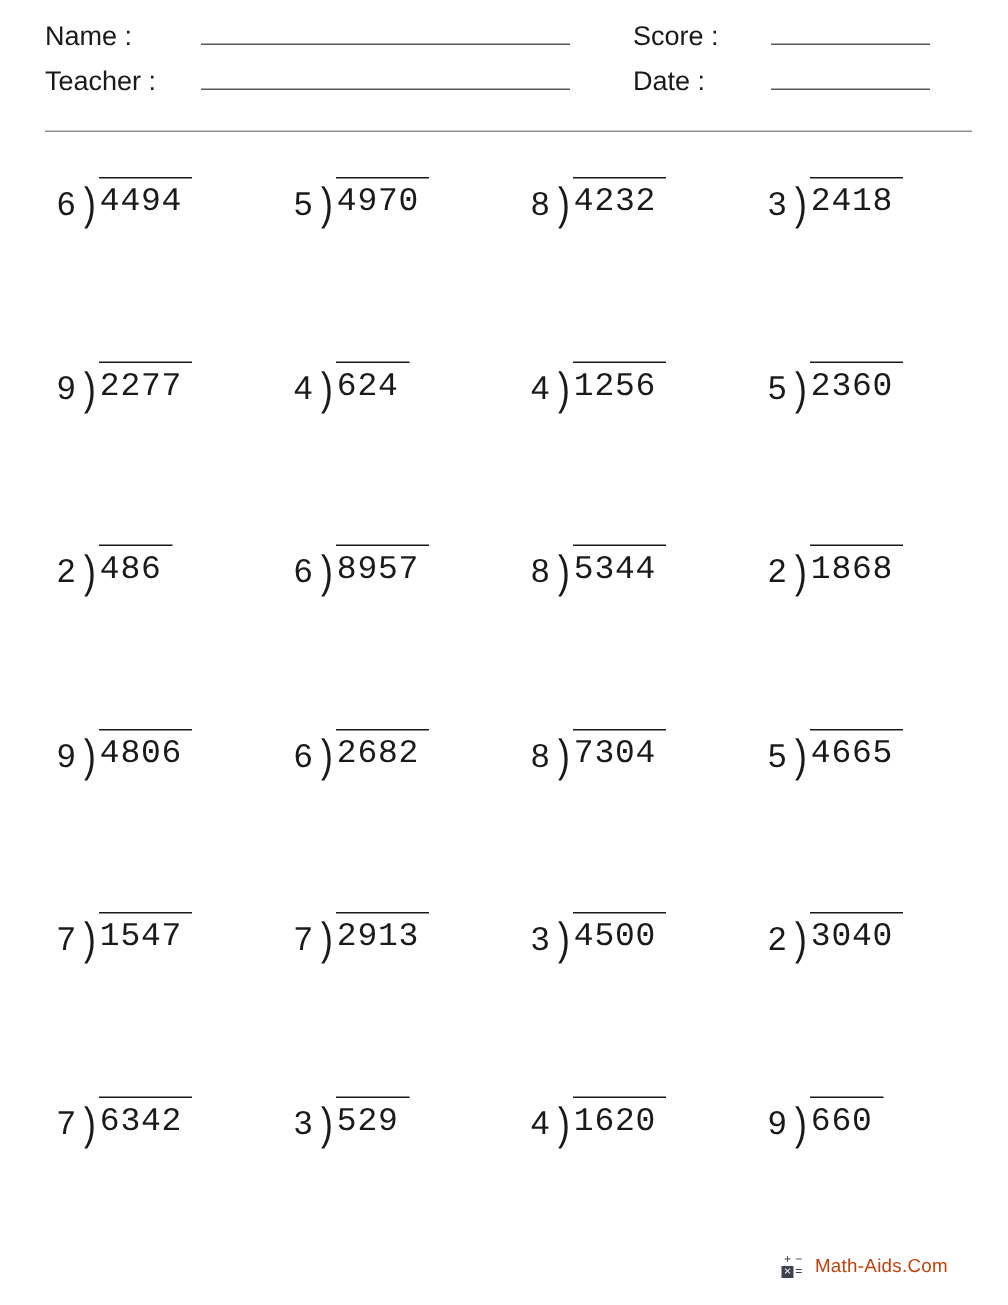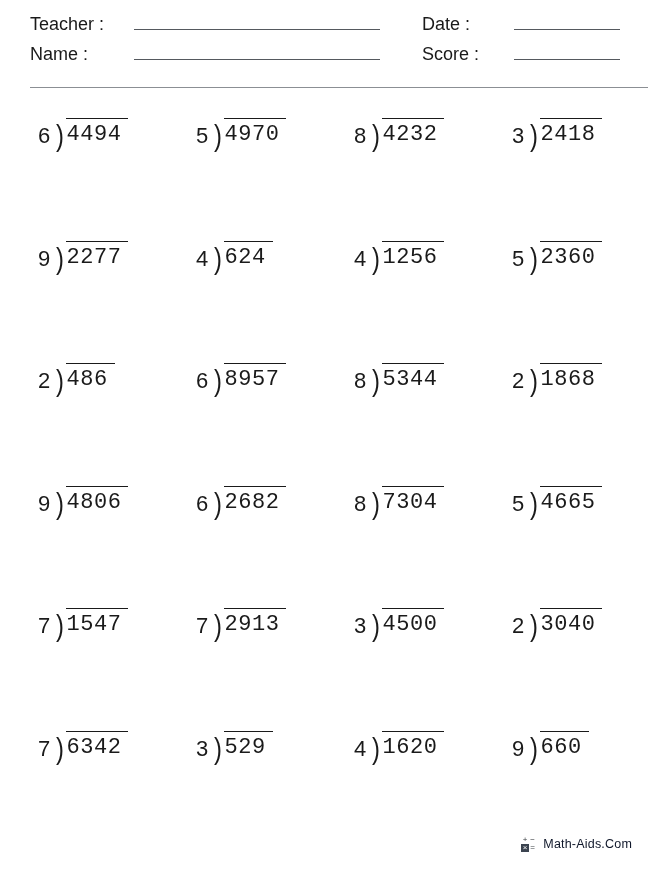--- a/index.html
+++ b/index.html
@@ -121,47 +121,47 @@
     display: flex;
     align-items: center;
     justify-content: center;
   }
   .logo-cell.dark {
     background: #3c4450;
     color: #ffffff;
   }
   .footer-text {
     font-size: 12.5px;
-    color: #0f172a;
+    color: #c2410c;
     letter-spacing: 0.2px;
   }
 </style>
 </head>
 <body>
 
 <div class="header">
+
+  <div class="hrow">
+    <div class="left-group">
+      <span class="hlabel name">Name :</span>
+      <span class="blank long"></span>
+    </div>
+    <div class="right-group">
+      <span class="hlabel score">Score :</span>
+      <span class="blank short"></span>
+    </div>
+  </div>
 
   <div class="hrow">
     <div class="left-group">
       <span class="hlabel teacher">Teacher :</span>
       <span class="blank long"></span>
     </div>
     <div class="right-group">
       <span class="hlabel date">Date :</span>
-      <span class="blank short"></span>
-    </div>
-  </div>
-
-  <div class="hrow">
-    <div class="left-group">
-      <span class="hlabel name">Name :</span>
-      <span class="blank long"></span>
-    </div>
-    <div class="right-group">
-      <span class="hlabel score">Score :</span>
       <span class="blank short"></span>
     </div>
   </div>
 
   <div class="rule"></div>
 </div>
 
 <div class="sheet">
     <div class="prow">
       <div class="problem">

